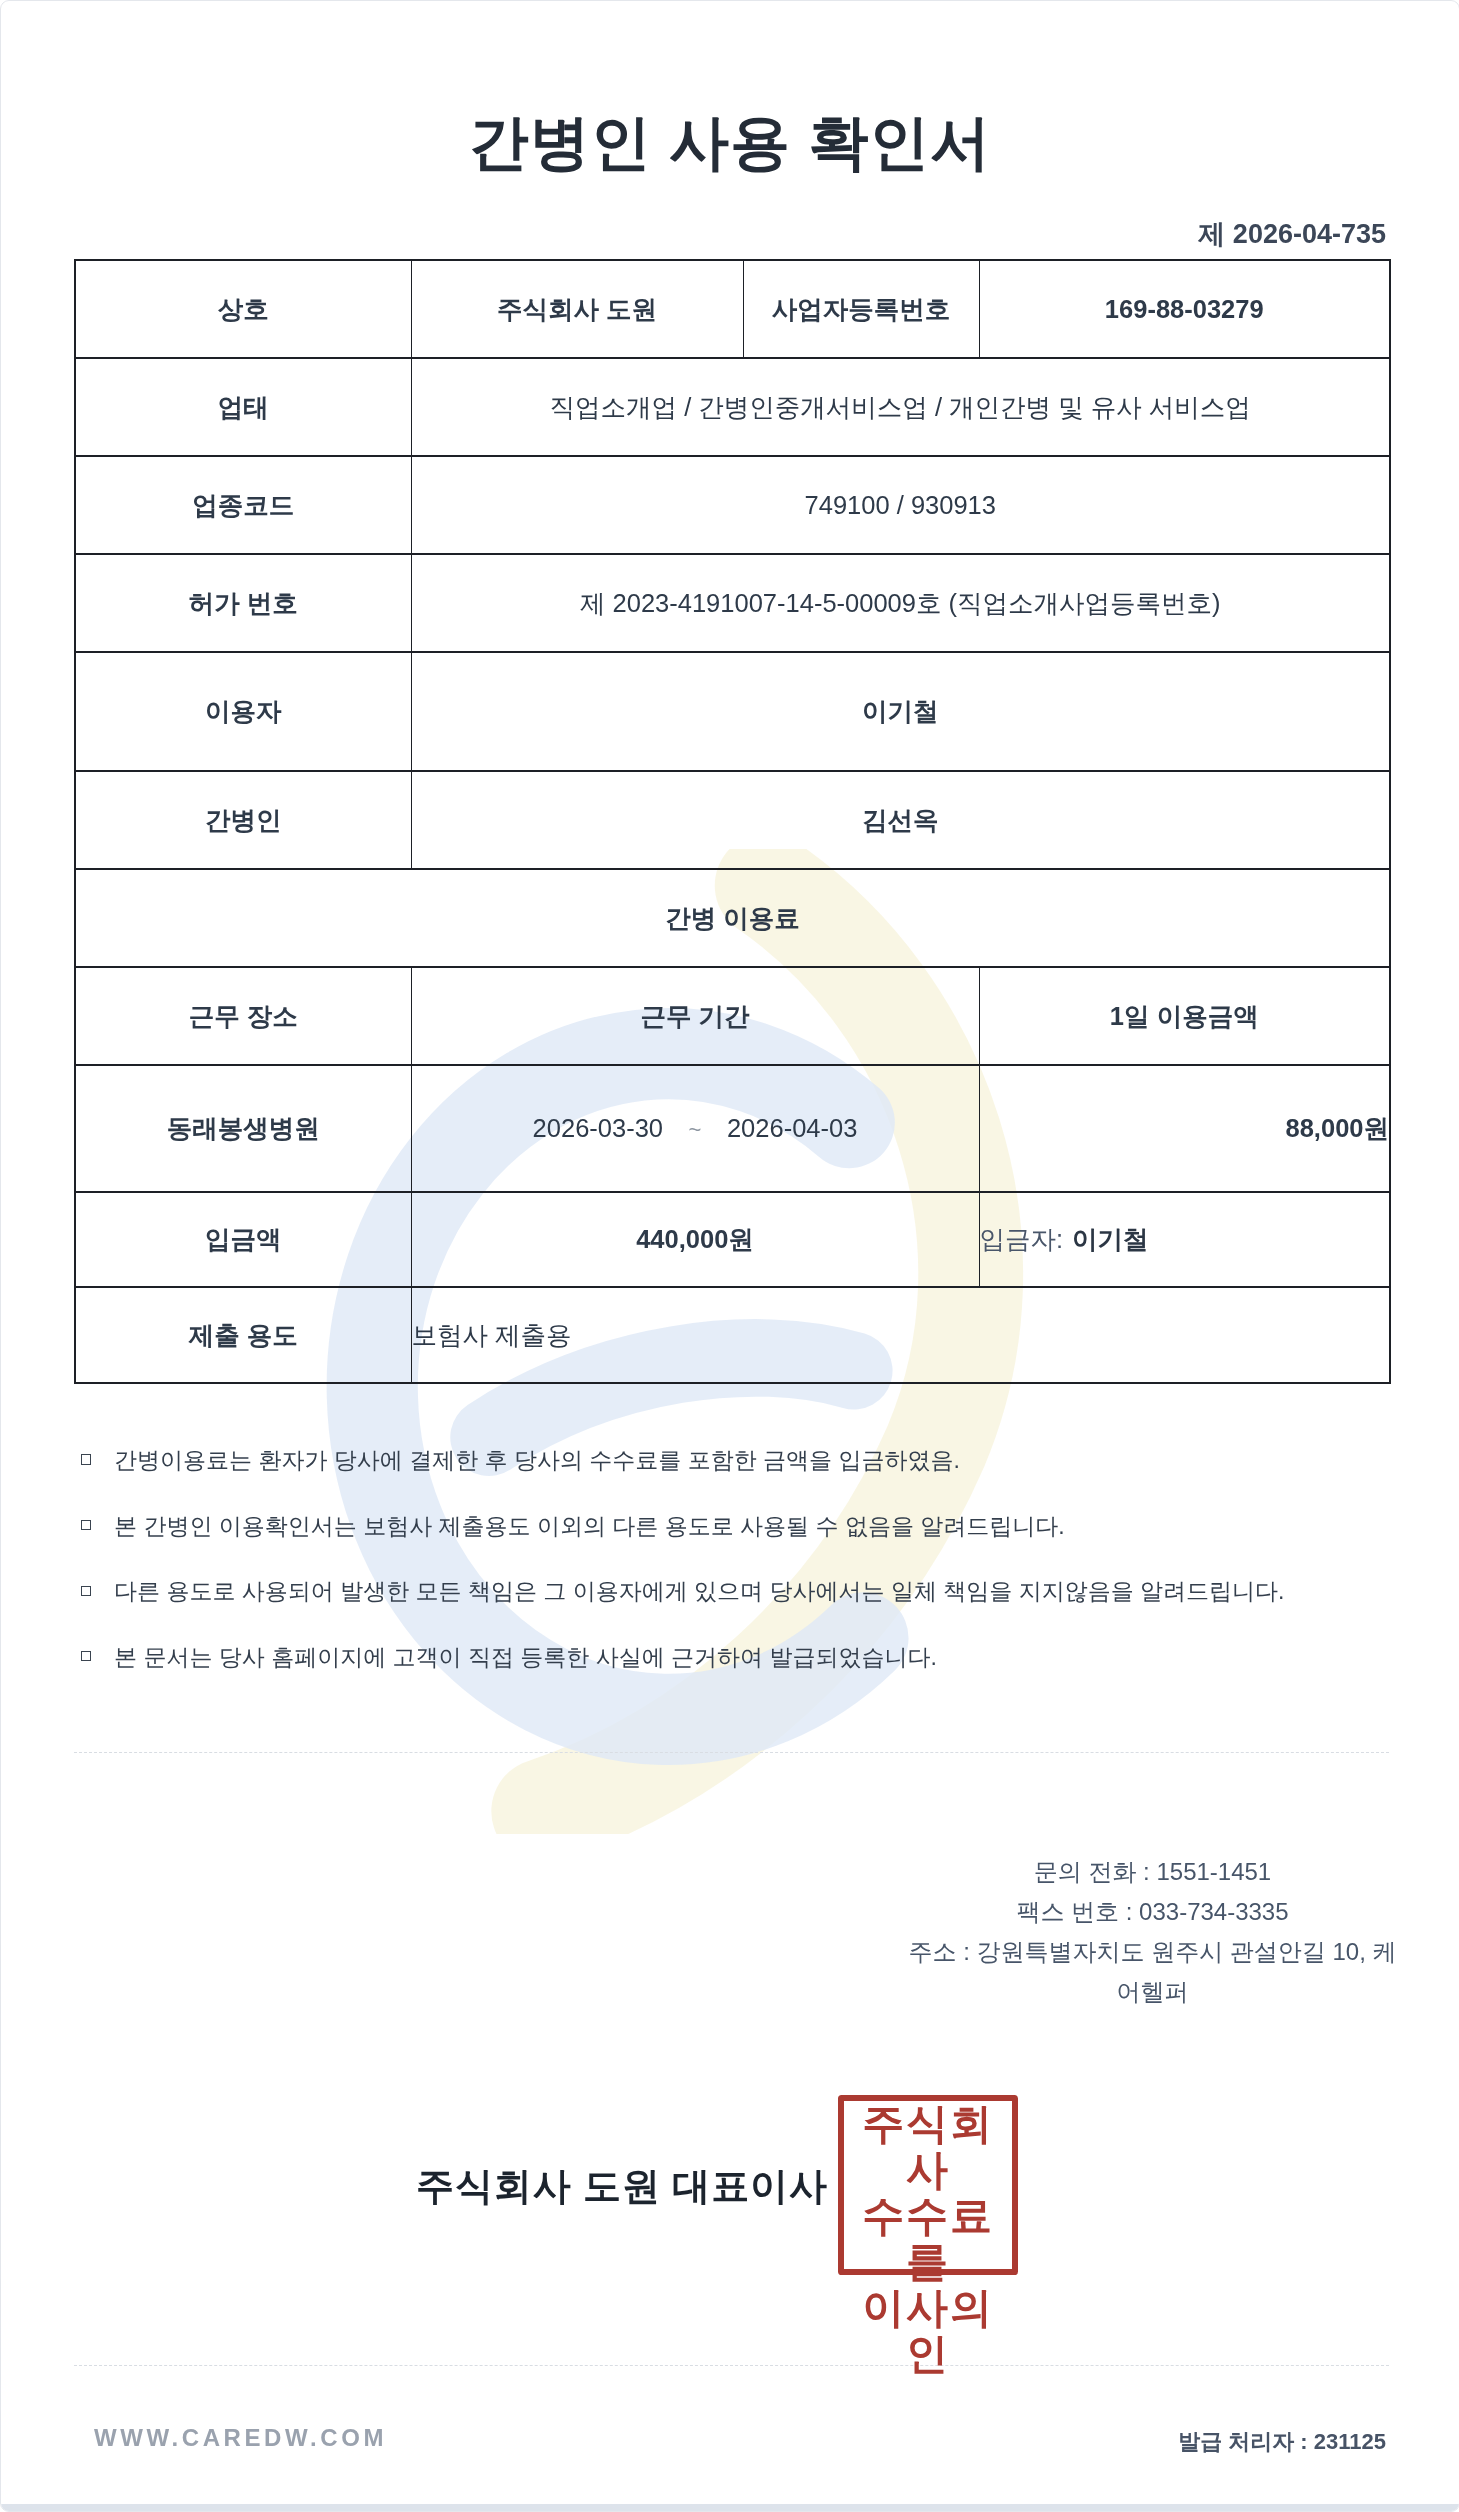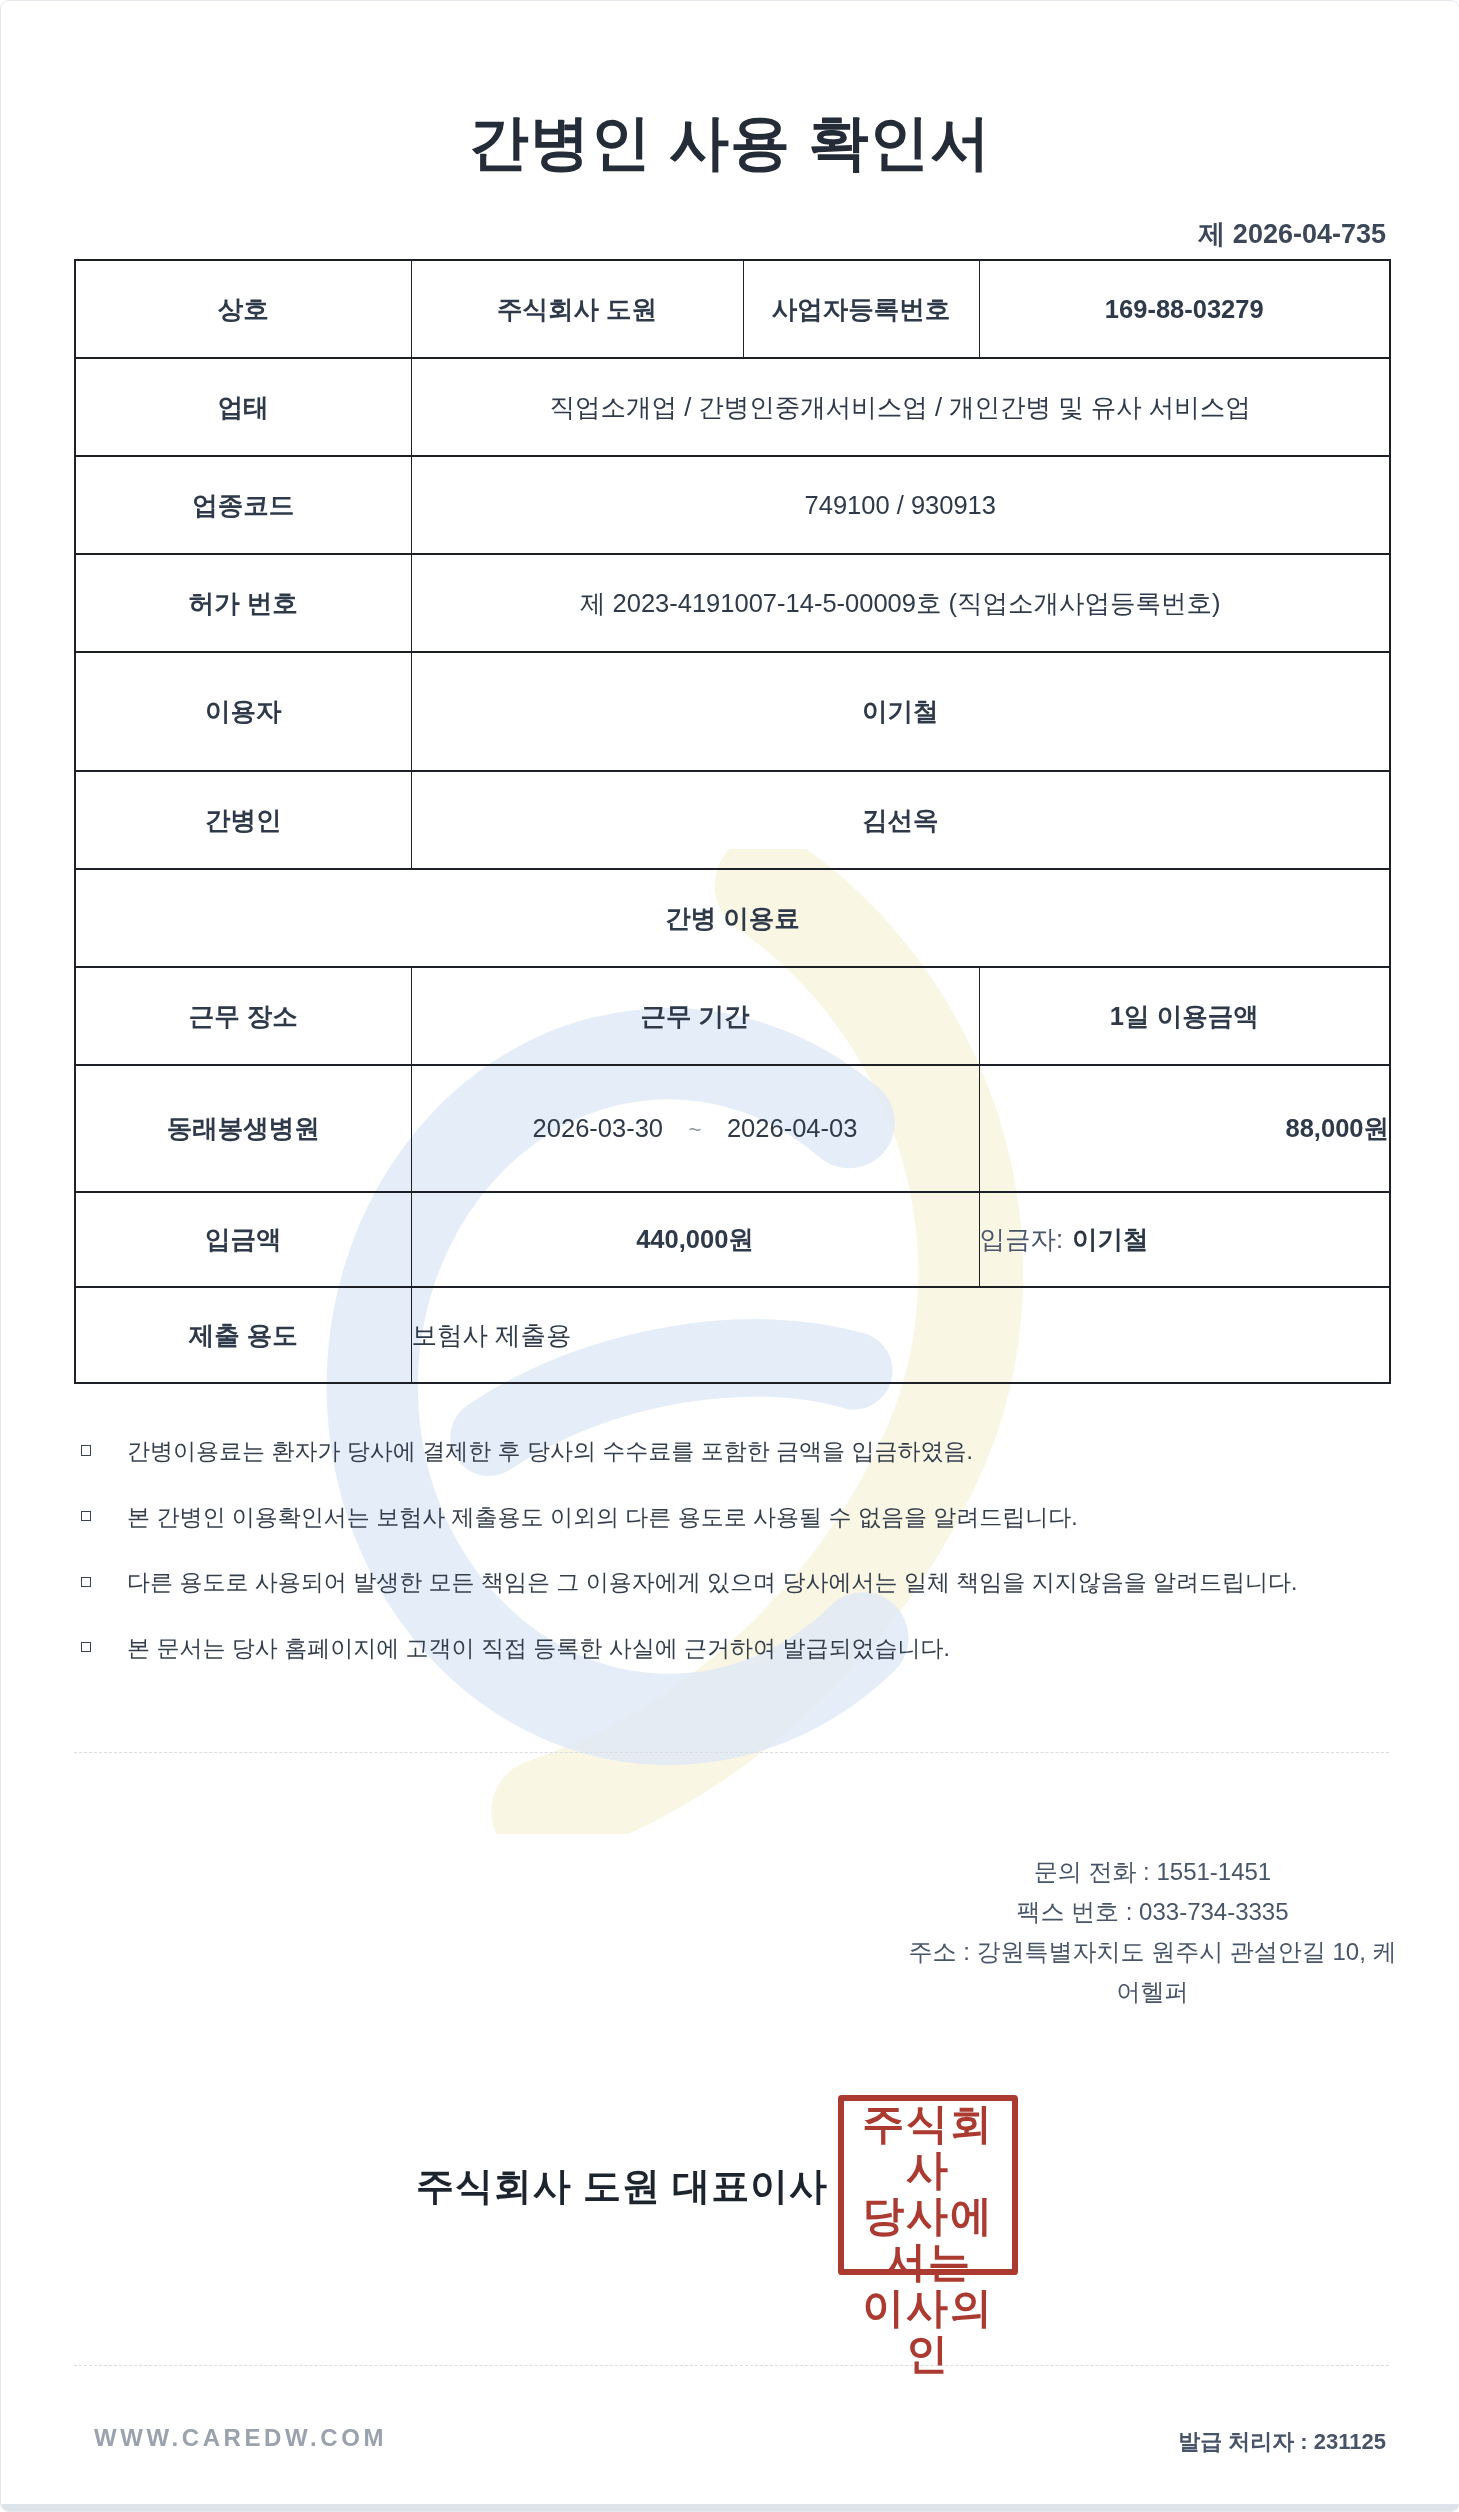--- a/index.html
+++ b/index.html
@@ -52,23 +52,23 @@
   .w600{font-weight:600;}
   .w500{font-weight:400;}
   .section-title{font-size:28px;font-weight:700;text-align:center;}
   .tilde{color:#8b949f;font-size:22px;margin:0 25.5px;}
   .depositor-label{color:#49566a;font-weight:400;}
   .depositor-name{font-weight:700;color:#2b3644;margin-left:9px;}
   
   .notes{position:absolute;left:80px;top:1438px;z-index:1;list-style:none;margin:0;padding:0;width:1295px;}
   .notes li{
     position:relative;
-    padding-left:46px;
+    padding-left:33px;
     margin-bottom:41px;
-    font-size:23px;line-height:24.6px;color:#333e4c;font-weight:400;
+    font-size:23px;line-height:24.6px;color:#333e4c;font-weight:400;margin-top:9px;
   }
   .note-bullet{
     position:absolute;left:0;top:6.4px;
     width:8.2px;height:8.2px;
     border:1.8px solid #3a4450;
     background:transparent;
     display:inline-block;
   }
   
   .dash{position:absolute;left:73px;width:1315px;border-top:1.8px dashed #d9dde3;z-index:1;}
@@ -212,21 +212,21 @@
 
   <div class="contact">
     <div>문의 전화 : 1551-1451</div>
     <div>팩스 번호 : 033-734-3335</div>
     <div>주소 : 강원특별자치도 원주시 관설안길 10, 케어헬퍼</div>
   </div>
 
   <div class="signature-text">주식회사 도원 대표이사</div>
   <div class="stamp">
     <div class="stamp-row">주식회사</div>
-    <div class="stamp-row">당사에서는</div>
+    <div class="stamp-row">수수료를</div>
     <div class="stamp-row">이사의인</div>
   </div>
 
   <div class="footer-site">WWW.CAREDW.COM</div>
   <div class="footer-issuer">발급 처리자 : 231125</div>
   <div class="bottom-strip"></div>
 
 </div>
 
 

